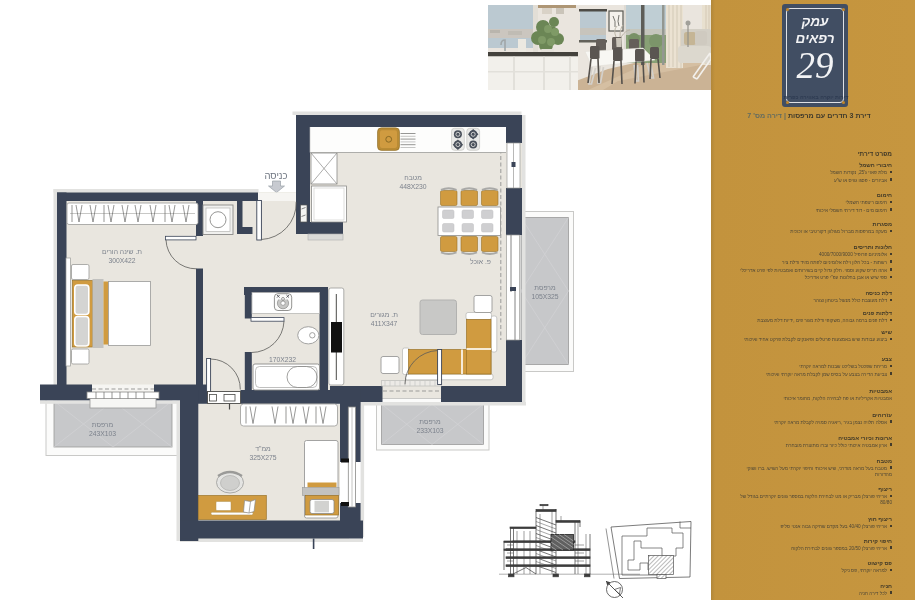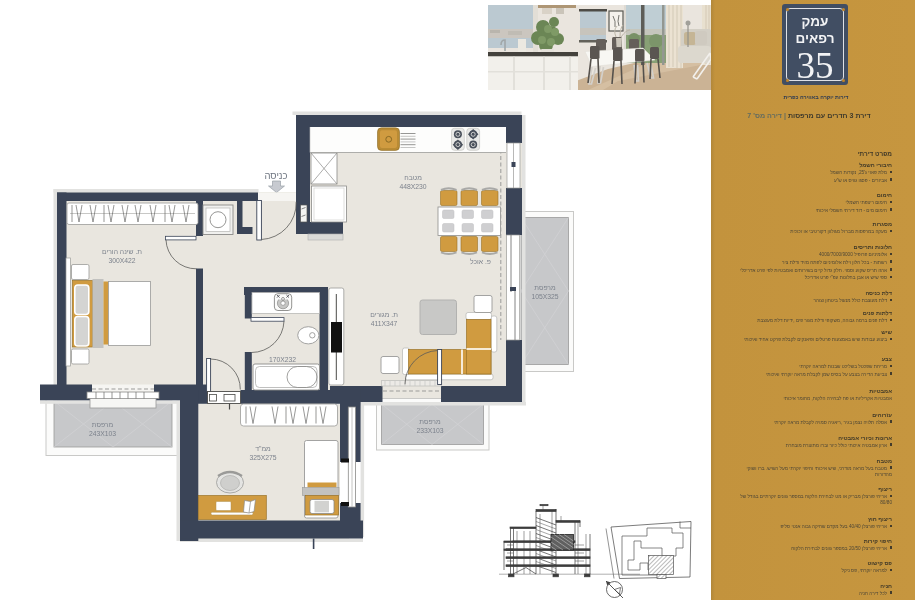--- a/index.html
+++ b/index.html
@@ -1,20 +1,20 @@
 <!DOCTYPE html>
 <html lang="he"><head>
 <meta charset="utf-8">
 <style>
   html,body{margin:0;padding:0;background:#fff;}
   #page{position:relative;width:915px;height:600px;background:#ffffff;overflow:hidden;font-family:"Liberation Sans",sans-serif;}
   #plan{position:absolute;left:0;top:0;}
   #photo{position:absolute;left:488px;top:5px;width:223px;height:85px;overflow:hidden;}
   #sidebar{position:absolute;left:711px;top:0;width:204px;height:600px;background:linear-gradient(90deg,#b1873a 0px,#c3933d 4px,#c6963f 100%);}
-  .plq{position:absolute;left:71px;top:4px;width:66px;height:81px;background:#414e63;border-radius:3px;}
+  .plq{position:absolute;left:71px;top:4px;width:66px;height:103px;background:#414e63;border-radius:3px;font-style:italic;}
   .plqb{position:absolute;left:4px;top:4px;right:4px;bottom:4px;border:1px solid #dfe1e6;border-radius:4px;}
   .plq .dot{position:absolute;width:3px;height:3px;border-radius:50%;background:#c08428;}
   .plq .t1{position:absolute;left:0;right:0;top:10px;text-align:center;color:#f2f3f5;font-size:13.5px;line-height:16.5px;font-weight:bold;}
   .plq .t29{position:absolute;left:0;right:0;top:43px;text-align:center;color:#f2f3f5;font-size:37px;line-height:37px;font-family:"Liberation Serif",serif;font-weight:normal;}
   .tagline{position:absolute;left:40px;top:93.5px;width:130px;text-align:center;color:#2e3b52;font-size:5.4px;font-weight:bold;}
   .headline{position:absolute;left:0;top:111.5px;width:196px;text-align:center;color:#3e3a2c;font-size:7.1px;font-weight:bold;direction:rtl;}
   .headline .lt{font-weight:bold;color:#616b60;}
   #spec{position:absolute;right:23px;top:150.2px;width:160px;direction:rtl;text-align:right;color:#4c4434;}
   #spec .tt{font-size:6.4px;font-weight:bold;color:#423a28;margin:0 0 1px;}
   #spec .sec{margin-top:4.6px;}
@@ -582,21 +582,21 @@
 
 <div id="sidebar">
 
   <div class="plq">
     <div class="plqb"></div>
     <div class="dot" style="left:3.5px;top:3.5px;"></div>
     <div class="dot" style="right:3.5px;top:3.5px;"></div>
     <div class="dot" style="left:3.5px;bottom:3.5px;"></div>
     <div class="dot" style="right:3.5px;bottom:3.5px;"></div>
     <div class="t1">עמק<br>רפאים</div>
-    <div class="t29">35</div>
+    <div class="t29">29</div>
   </div>
 
   <div class="tagline">דירות יוקרה באווירה כפרית</div>
 
   <div class="headline">דירת 3 חדרים עם מרפסות <span class="lt">| דירה מס' 7</span></div>
 
   <div id="spec">
     <div class="tt">מפרט דירתי</div>
     <div class="sec" style="margin-top:4.8px">
           <div class="hd">חיבורי חשמל</div>

